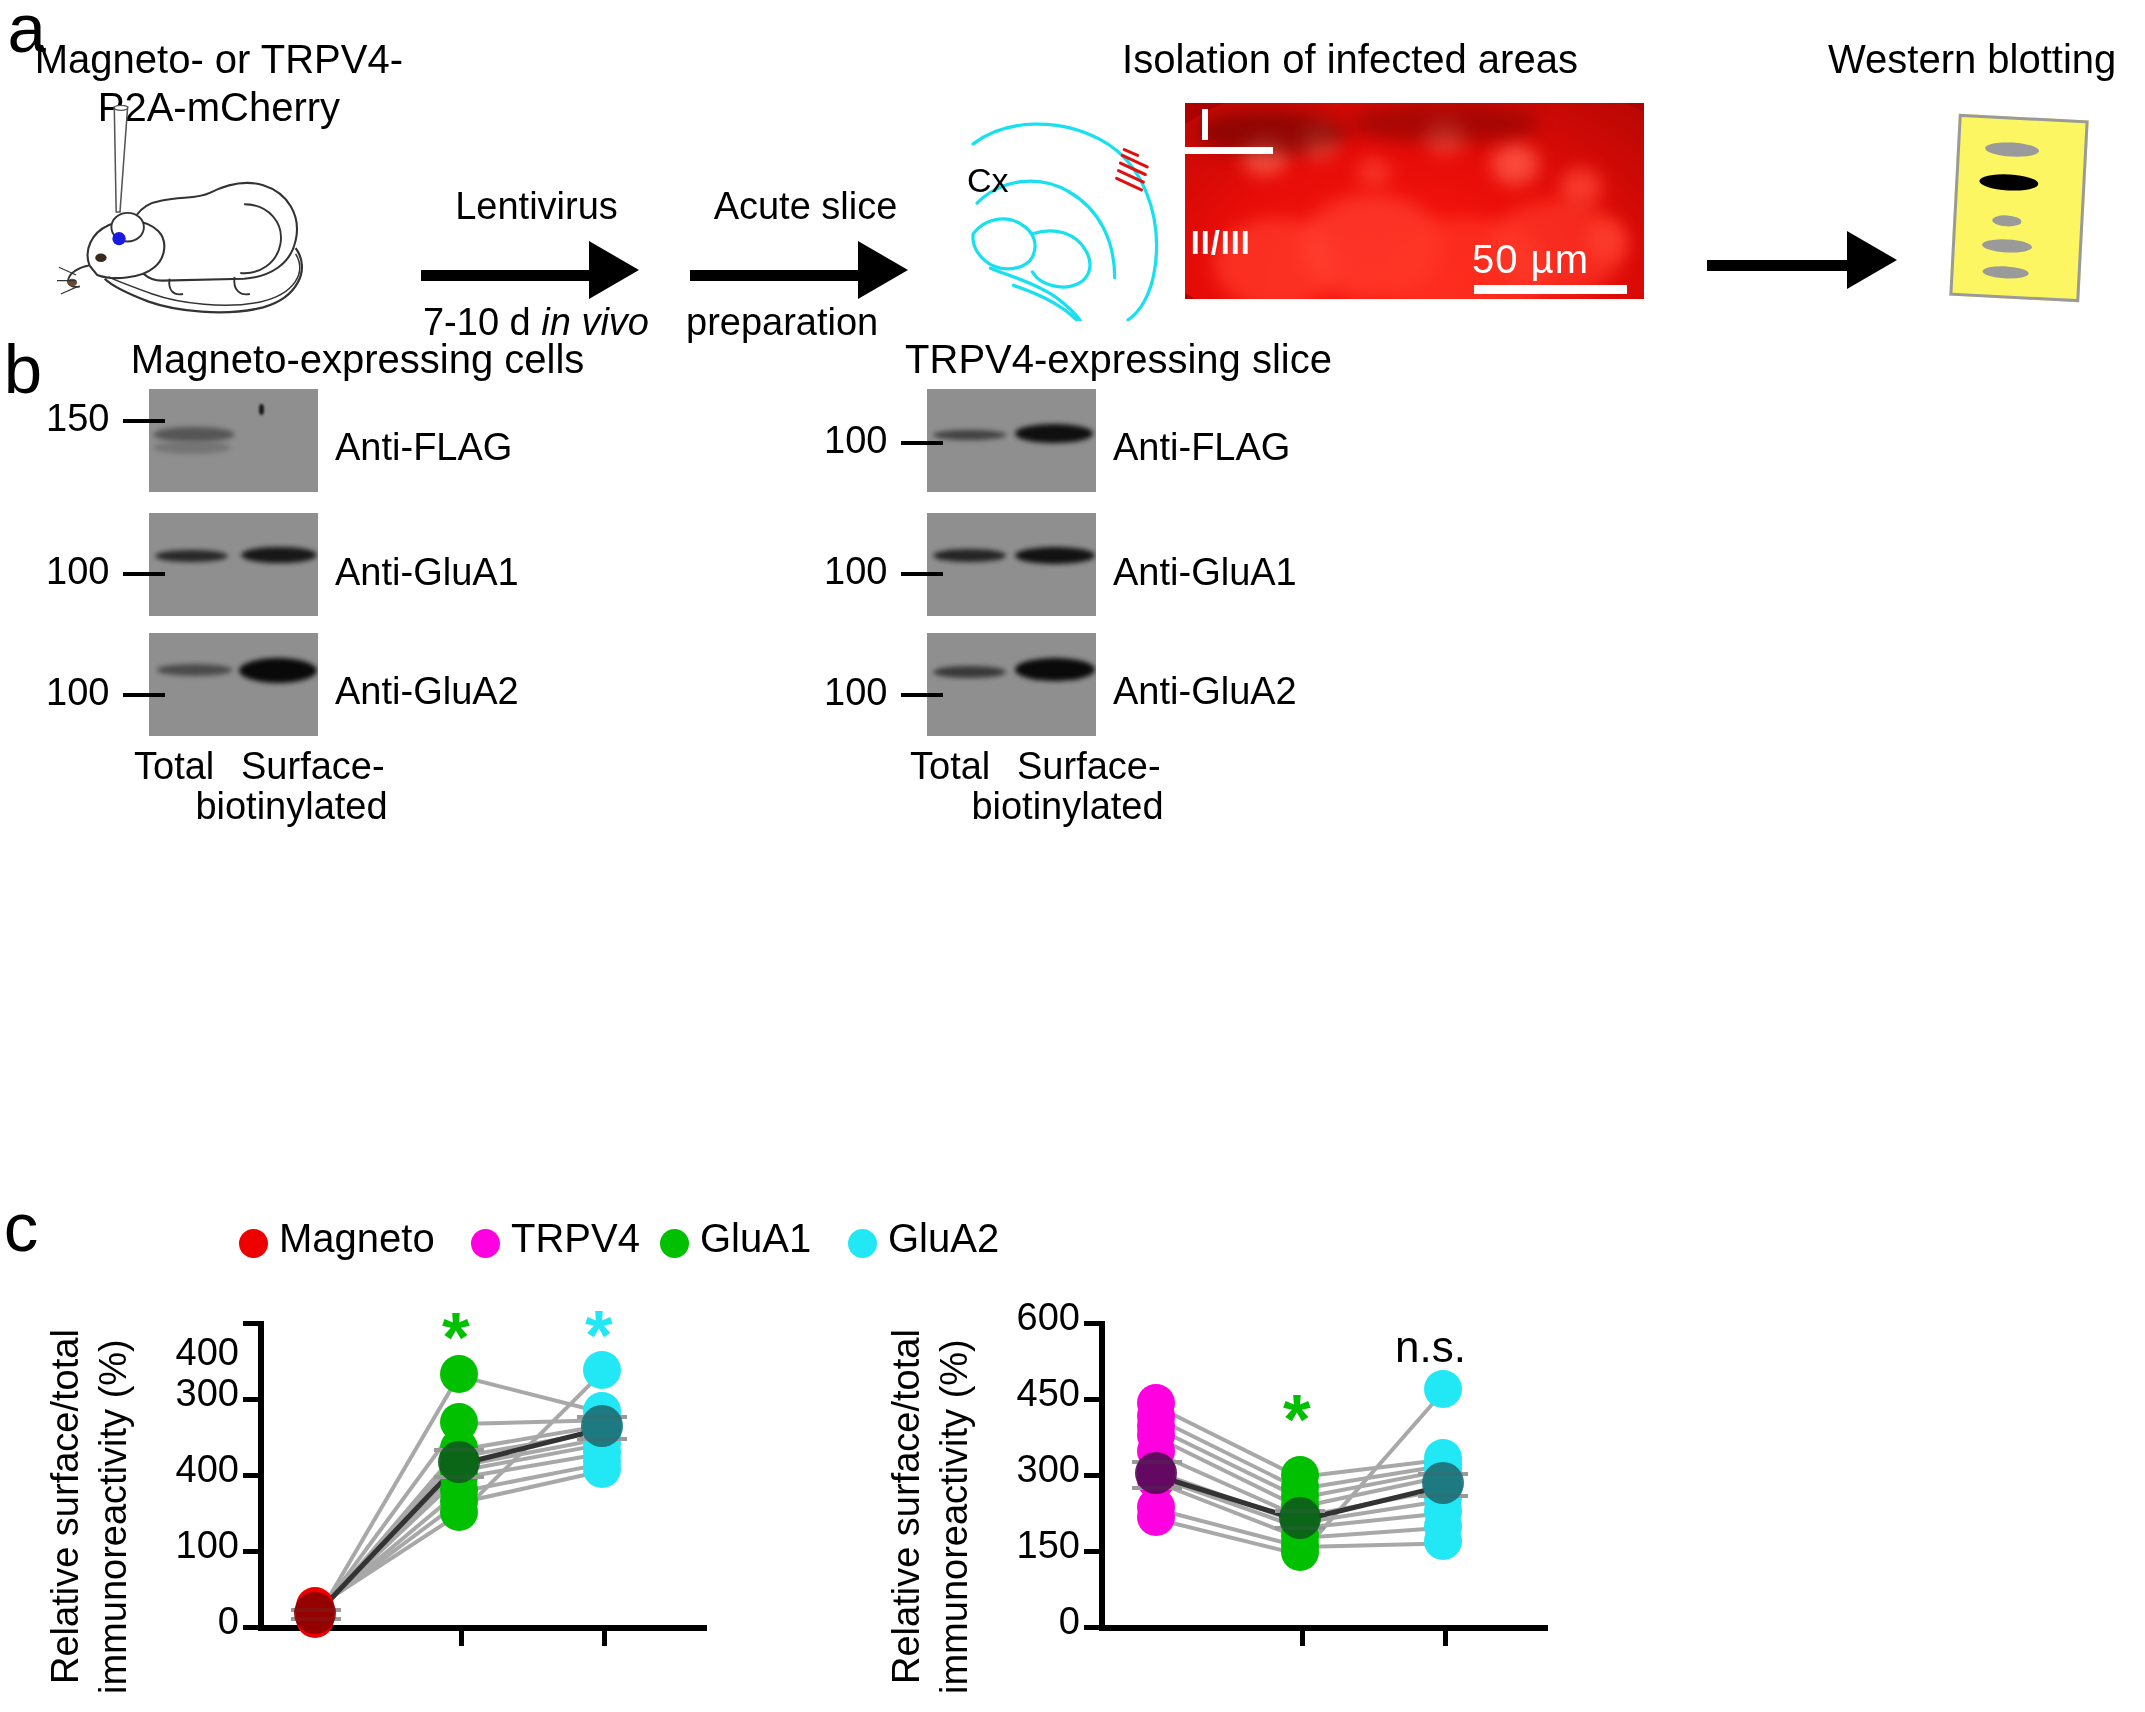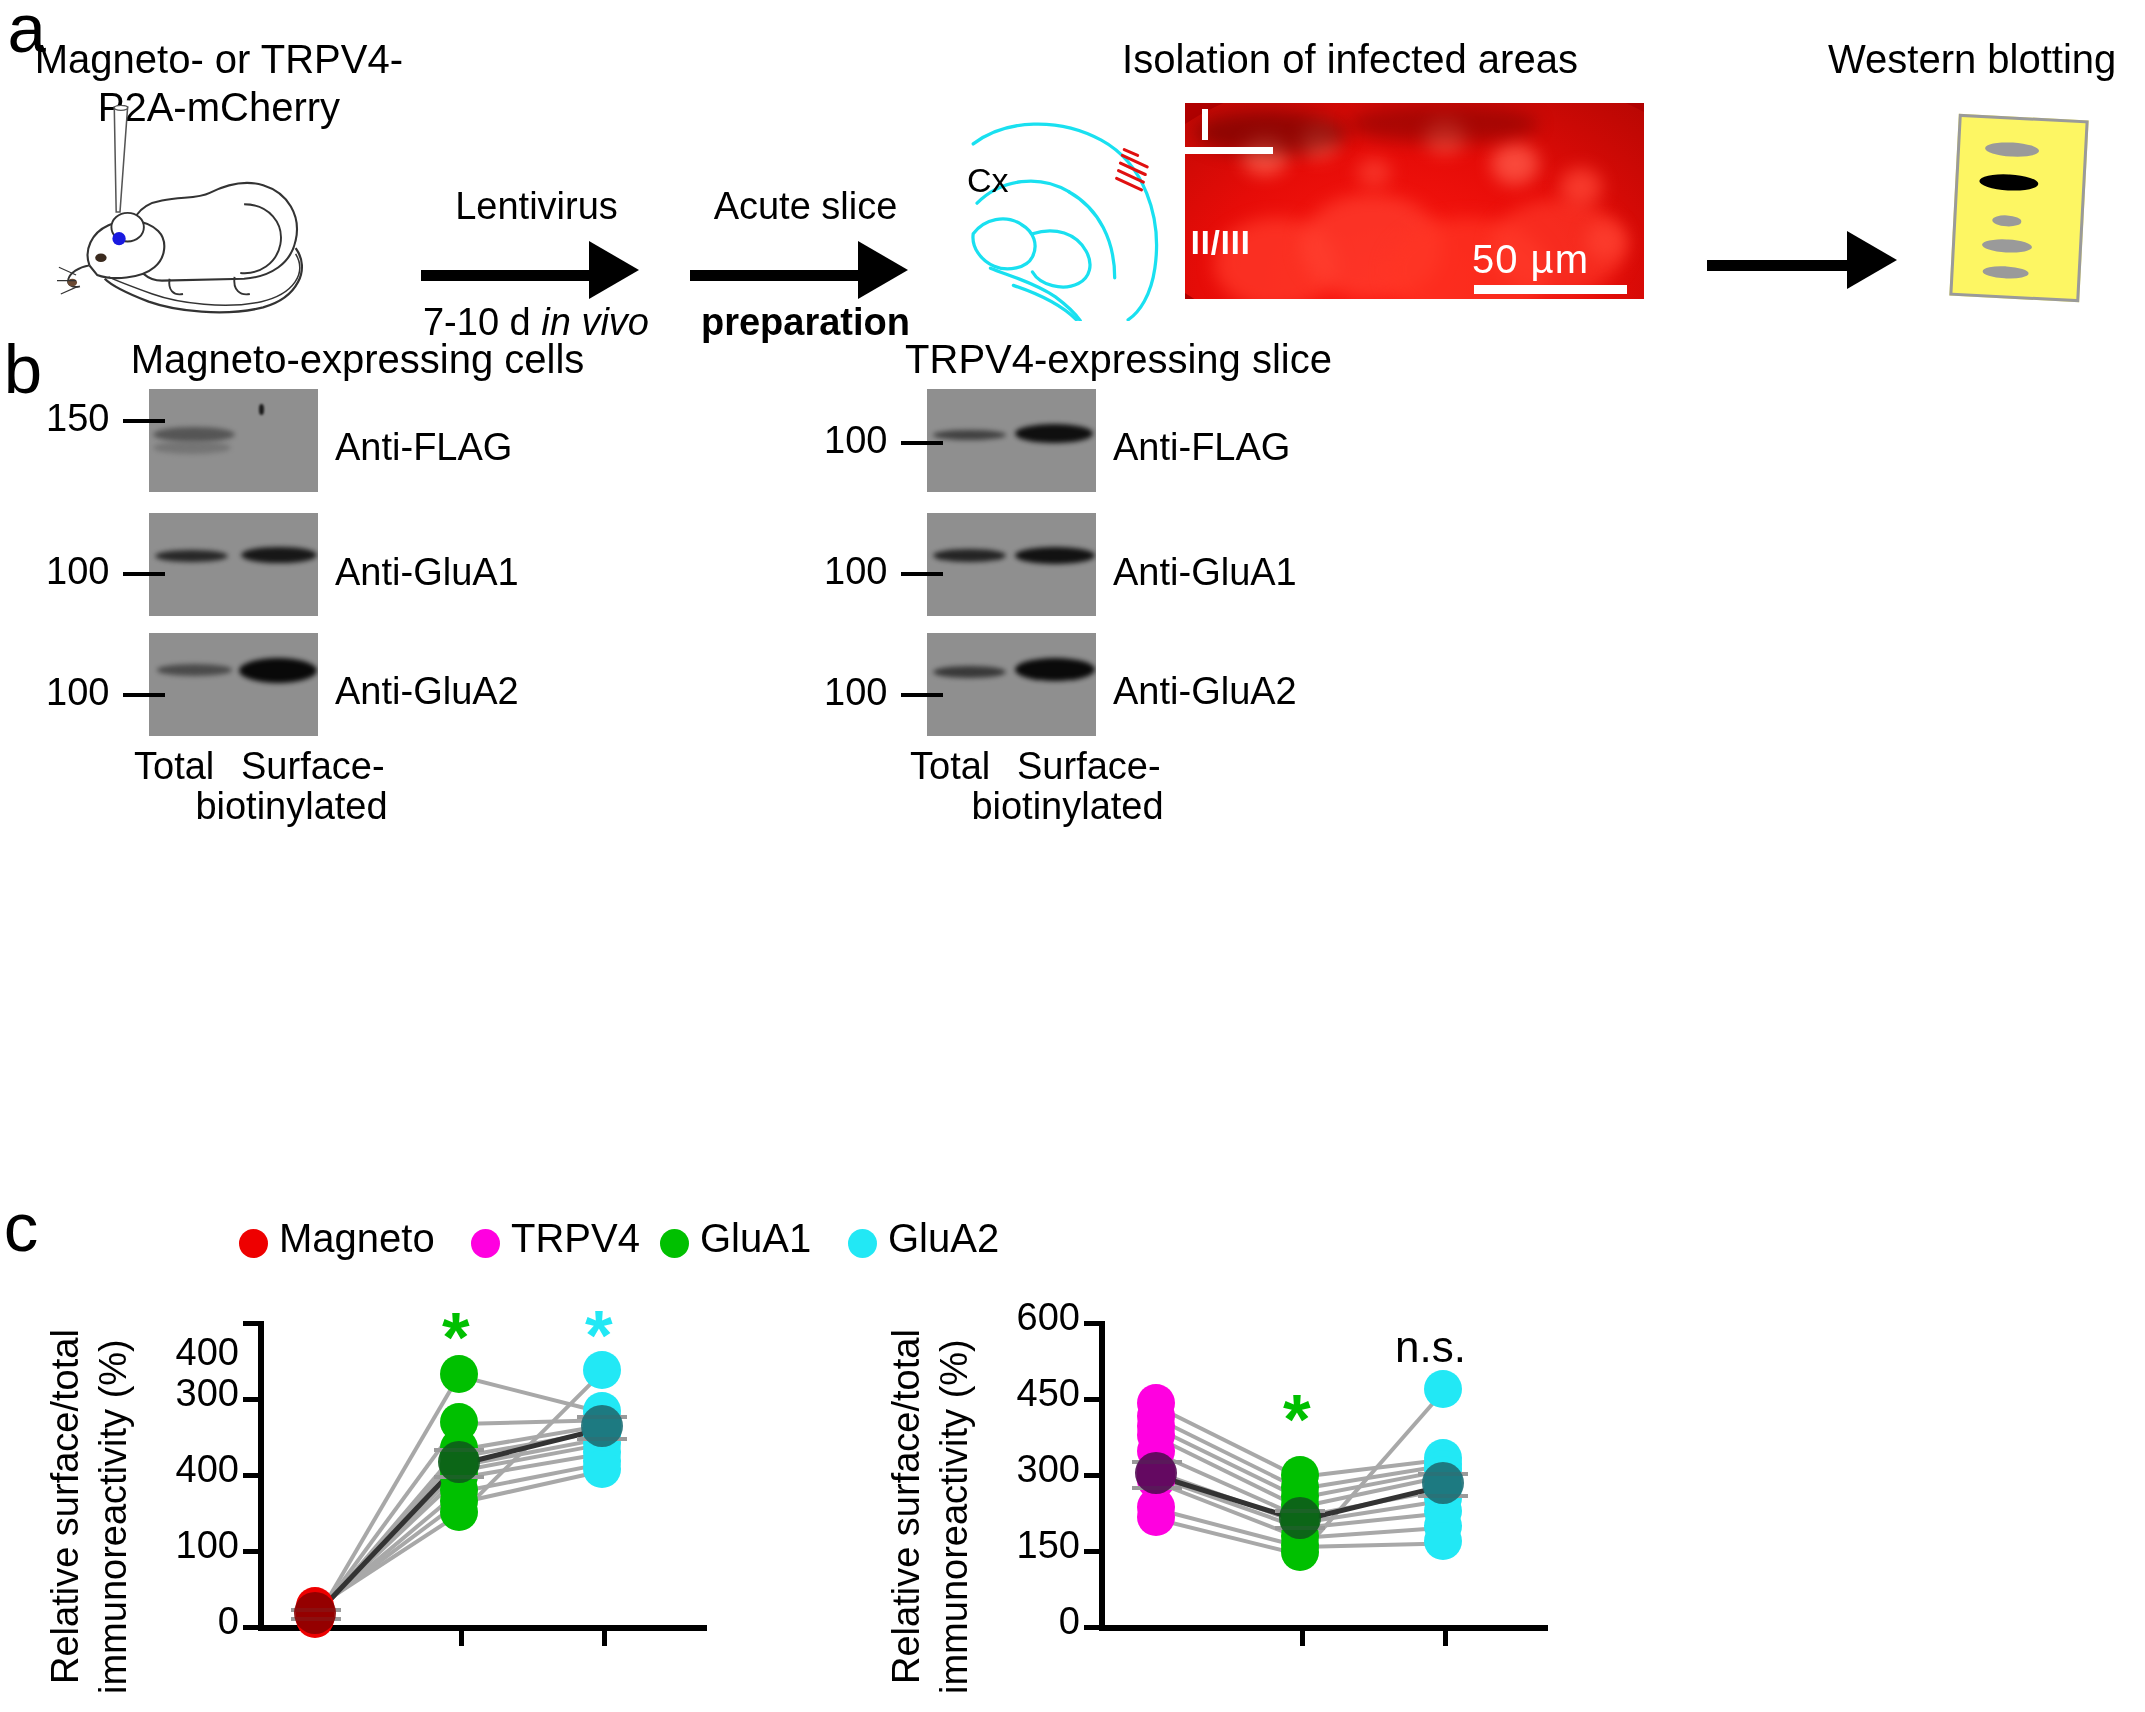--- a/index.html
+++ b/index.html
@@ -93,21 +93,21 @@
   <div class="arrow-line" style="left:0;top:23px;width:172px;"></div>
   <div class="arrow-head" style="left:168px;top:-5.7px;"></div>
 </div>
 <div class="abs lbl" style="left:411px;top:302px;width:250px;text-align:center;"><span>7-10 d </span><span class="ital">in vivo</span></div>
 
 <div class="abs lbl" style="left:686px;top:186px;width:239px;text-align:center;">Acute slice</div>
 <div class="arrow-wrap" style="left:690px;top:247px;width:229px;height:57px;">
   <div class="arrow-line" style="left:0;top:23px;width:172px;"></div>
   <div class="arrow-head" style="left:168px;top:-5.7px;"></div>
 </div>
-<div class="abs lbl" style="left:686px;top:302px;width:239px;text-align:center;font-weight:bold;">preparation</div>
+<div class="abs lbl" style="left:686px;top:302px;width:239px;text-align:left;">preparation</div>
 
 <svg class="abs" style="left:956px;top:115px;" width="239" height="206" viewBox="0 0 250 215">
   <g fill="none" stroke="#19e0f0" stroke-width="3.4" stroke-linecap="round" stroke-linejoin="round">
     <path d="M18 30 C52 4 108 2 152 26 C196 50 216 106 208 160 C204 188 192 206 180 214"></path>
     <path d="M22 92 C48 66 88 62 118 80"></path>
     <path d="M118 80 C150 98 166 132 166 170"></path>
     <path d="M18 124 C30 108 52 104 68 114 C82 122 86 136 80 148
              C74 160 54 164 40 158 C26 152 16 138 18 124 Z"></path>
     <path d="M80 124 C104 116 126 124 136 142 C144 156 140 170 128 176
              C112 184 88 178 80 164"></path>

